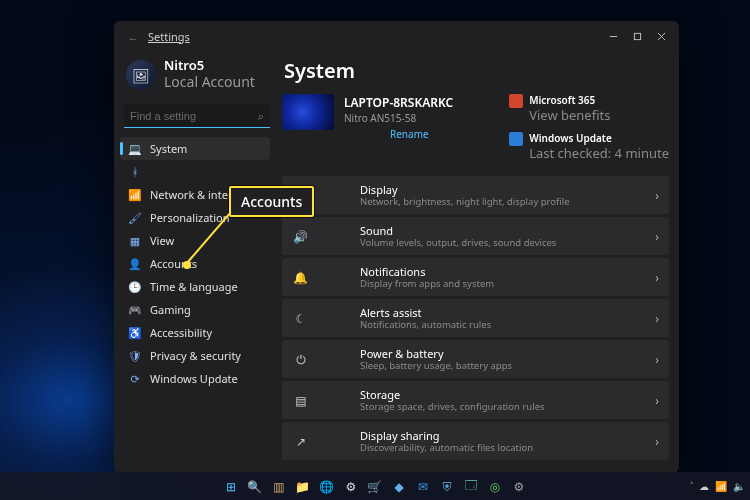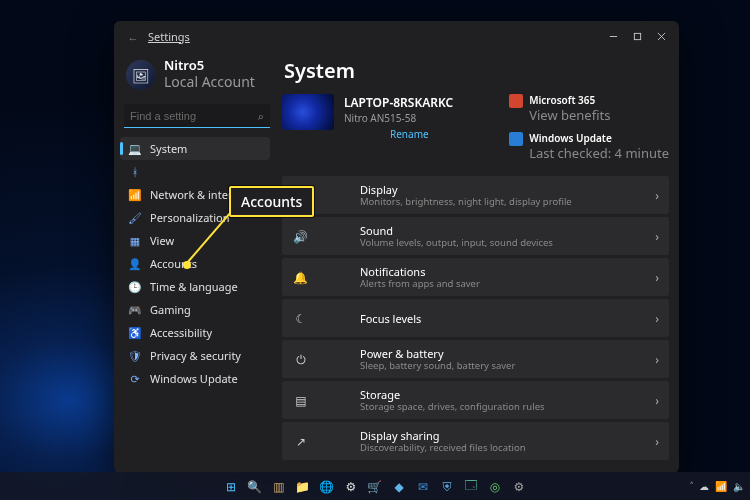--- a/index.html
+++ b/index.html
@@ -266,68 +266,69 @@
               </div>
             </div>
           </div>
       </div>
 
       <div class="category-list" id="cats">
           <div class="cat-item">
             <div class="cicon">▭</div>
             <div class="cat-text">
               <div class="cat-title">Display</div>
-              <div class="cat-sub">Monitors, brightness, night light, display profile</div>
+              <div class="cat-sub">Network, brightness, night light, display profile</div>
             </div>
             <div class="chev">›</div>
           </div>
           <div class="cat-item">
             <div class="cicon">🔊</div>
             <div class="cat-text">
               <div class="cat-title">Sound</div>
-              <div class="cat-sub">Volume levels, output, input, sound devices</div>
+              <div class="cat-sub">Volume levels, output, drives, sound devices</div>
             </div>
             <div class="chev">›</div>
           </div>
           <div class="cat-item">
             <div class="cicon">🔔</div>
             <div class="cat-text">
               <div class="cat-title">Notifications</div>
-              <div class="cat-sub">Alerts from apps and saver</div>
+              <div class="cat-sub">Display from apps and system</div>
             </div>
             <div class="chev">›</div>
           </div>
           <div class="cat-item">
             <div class="cicon">☾</div>
             <div class="cat-text">
-              <div class="cat-title">Focus levels</div>
+              <div class="cat-title">Alerts assist</div>
+              <div class="cat-sub">Notifications, automatic rules</div>
             </div>
             <div class="chev">›</div>
           </div>
           <div class="cat-item">
             <div class="cicon">⏻</div>
             <div class="cat-text">
               <div class="cat-title">Power &amp; battery</div>
-              <div class="cat-sub">Sleep, battery sound, battery saver</div>
+              <div class="cat-sub">Sleep, battery usage, battery apps</div>
             </div>
             <div class="chev">›</div>
           </div>
           <div class="cat-item">
             <div class="cicon">▤</div>
             <div class="cat-text">
               <div class="cat-title">Storage</div>
               <div class="cat-sub">Storage space, drives, configuration rules</div>
             </div>
             <div class="chev">›</div>
           </div>
           <div class="cat-item">
             <div class="cicon">↗</div>
             <div class="cat-text">
               <div class="cat-title">Display sharing</div>
-              <div class="cat-sub">Discoverability, received files location</div>
+              <div class="cat-sub">Discoverability, automatic files location</div>
             </div>
             <div class="chev">›</div>
           </div>
         </div>
     </div>
   </div>
 </div>
 
 <div class="callout-box">
   <span>Accounts</span>

